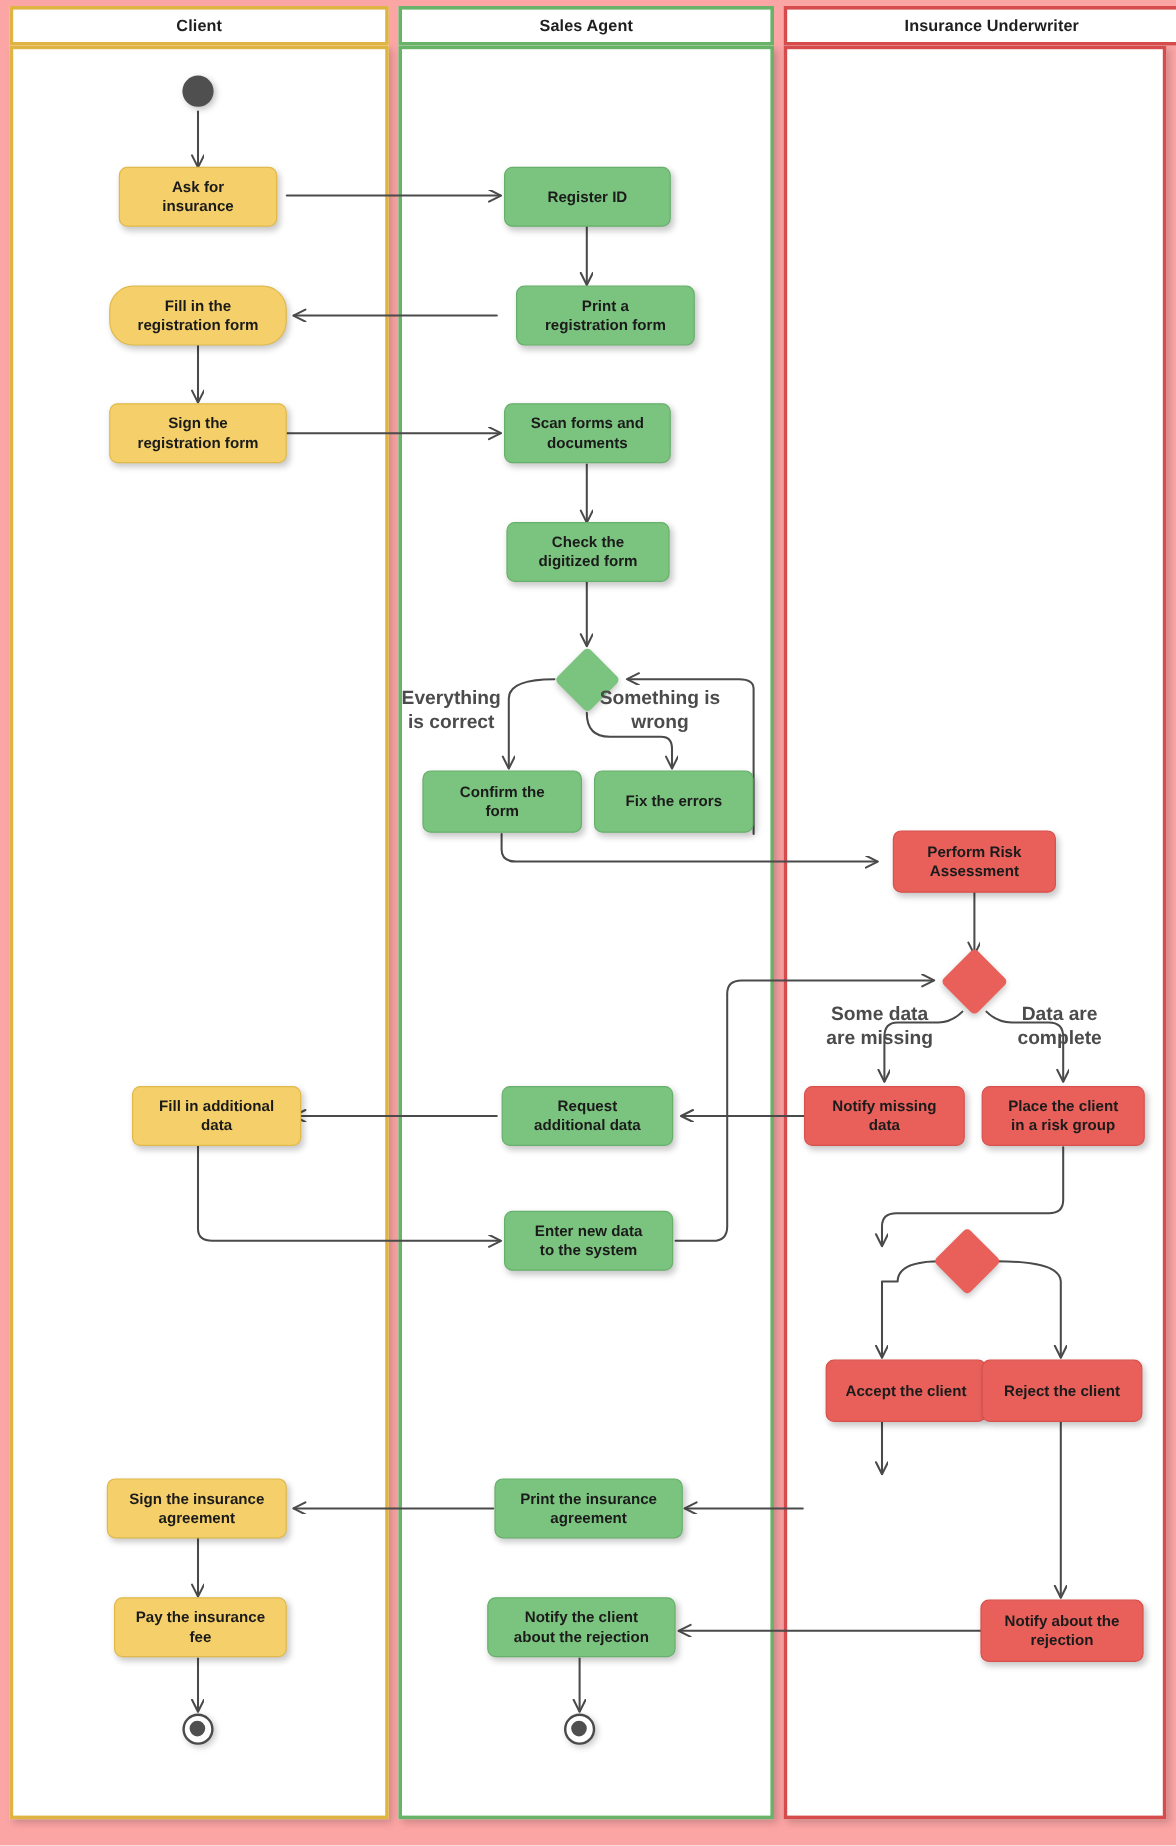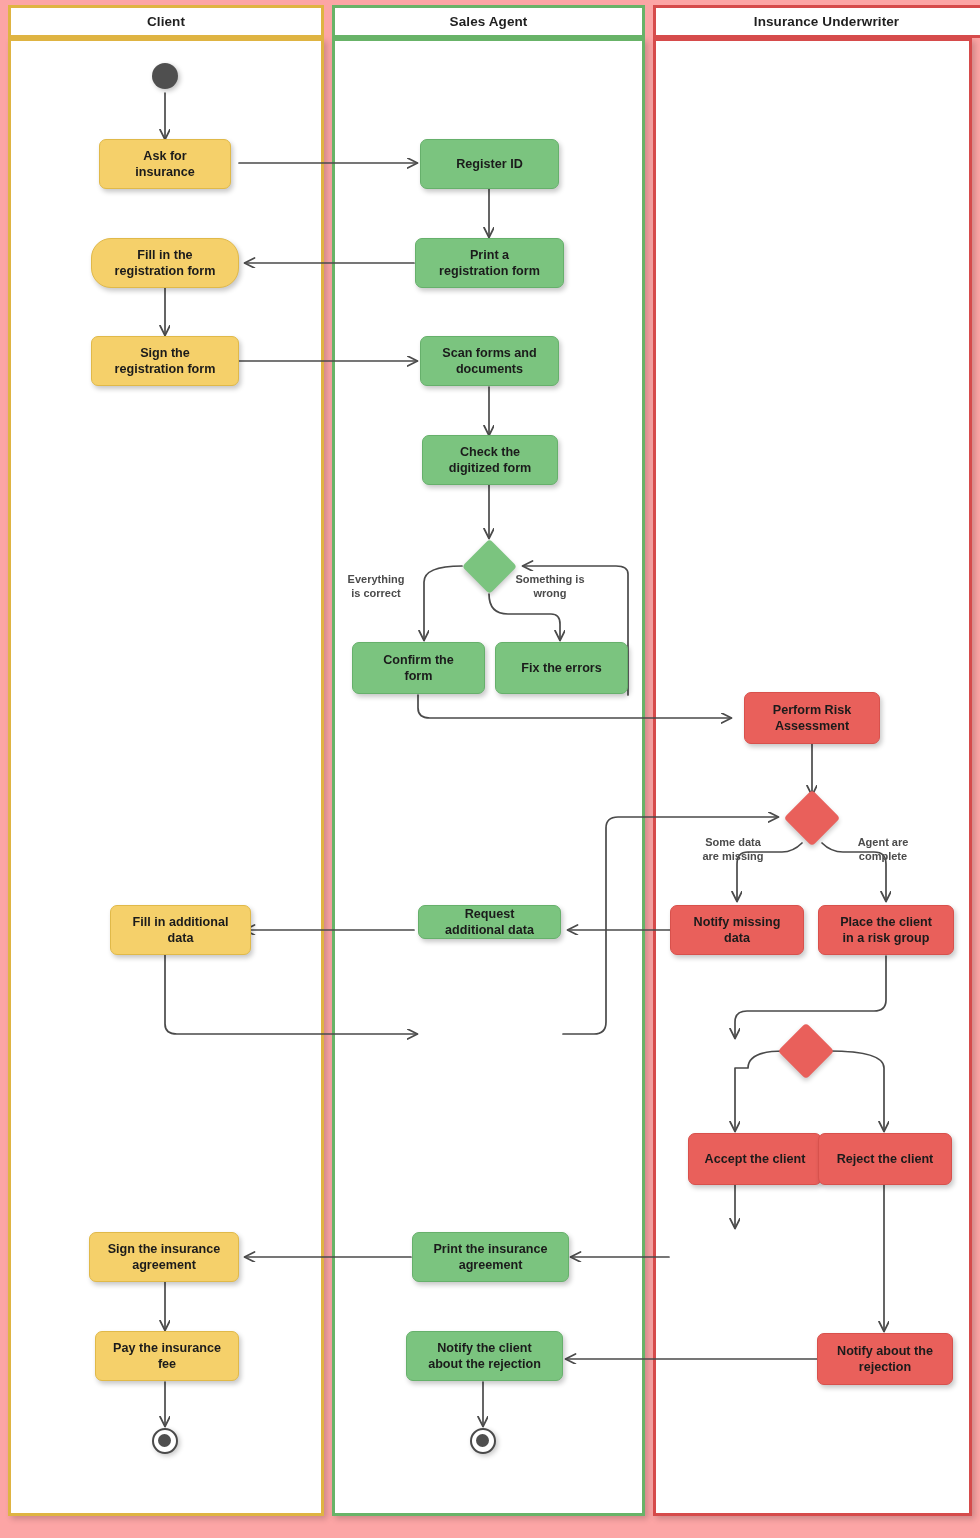--- a/index.html
+++ b/index.html
@@ -105,21 +105,21 @@
     position: absolute;
     left: 4.2px; top: 4.2px;
     width: 13px; height: 13px;
     border-radius: 50%;
     background: #4f4f4f;
   }
 
   
   .guard {
     position: absolute;
-    font-size: 11px;
+    font-size: 16px;
     font-weight: bold;
     color: #4b4b4b;
     line-height: 1.26;
     text-align: center;
     white-space: pre-line;
   }
 </style>
 </head>
 <body>
 
@@ -235,21 +235,21 @@
   <div class="node n-yellow" style="left:95px; top:1331px; width:144px; height:50px;">
     <span>Pay the insurance<br>fee</span>
   </div>
 
   <div class="end-node" style="left:152px; top:1428px;"></div>
 
   <div class="node n-green" style="left:420px; top:139px; width:139px; height:50px;">
     <span>Register ID</span>
   </div>
 
-  <div class="node n-green" style="left:415px; top:238px; width:149px; height:50px;align-items:center;">
+  <div class="node n-green" style="left:430px; top:238px; width:149px; height:50px;align-items:center;">
     <span>Print a<br>registration form</span>
   </div>
 
   <div class="node n-green" style="left:420px; top:336px; width:139px; height:50px;">
     <span>Scan forms and<br>documents</span>
   </div>
 
   <div class="node n-green" style="left:422px; top:435px; width:136px; height:50px;">
     <span>Check the<br>digitized form</span>
   </div>
@@ -257,24 +257,27 @@
   <div class="diamond d-green" style="left:470px; top:547px; width:39px; height:39px;"></div>
 
   <div class="node n-green" style="left:352px; top:642px; width:133px; height:52px;">
     <span>Confirm the<br>form</span>
   </div>
 
   <div class="node n-green" style="left:495px; top:642px; width:133px; height:52px;">
     <span>Fix the errors</span>
   </div>
 
-  <div class="node n-green" style="left:418px; top:905px; width:143px; height:34px;">
+  <div class="node n-green" style="left:418px; top:905px; width:143px; height:50px;">
     <span>Request<br>additional data</span>
   </div>
 
+  <div class="node n-green" style="left:420px; top:1009px; width:141px; height:50px;">
+    <span>Enter new data<br>to the system</span>
+  </div>
 
   <div class="node n-green" style="left:412px; top:1232px; width:157px; height:50px;">
     <span>Print the insurance<br>agreement</span>
   </div>
 
   <div class="node n-green" style="left:406px; top:1331px; width:157px; height:50px;">
     <span>Notify the client<br>about the rejection</span>
   </div>
 
   <div class="end-node" style="left:470px; top:1428px;"></div>
@@ -310,16 +313,16 @@
 
   <div class="guard" style="left:328px; top:573px; width:96px;">Everything
 is correct</div>
 
   <div class="guard" style="left:498px; top:573px; width:104px;">Something is
 wrong</div>
 
   <div class="guard" style="left:677px; top:836px; width:112px;">Some data
 are missing</div>
 
-  <div class="guard" style="left:833px; top:836px; width:100px;">Agent are
+  <div class="guard" style="left:833px; top:836px; width:100px;">Data are
 complete</div>
 
 </div>
 
 </body></html>

